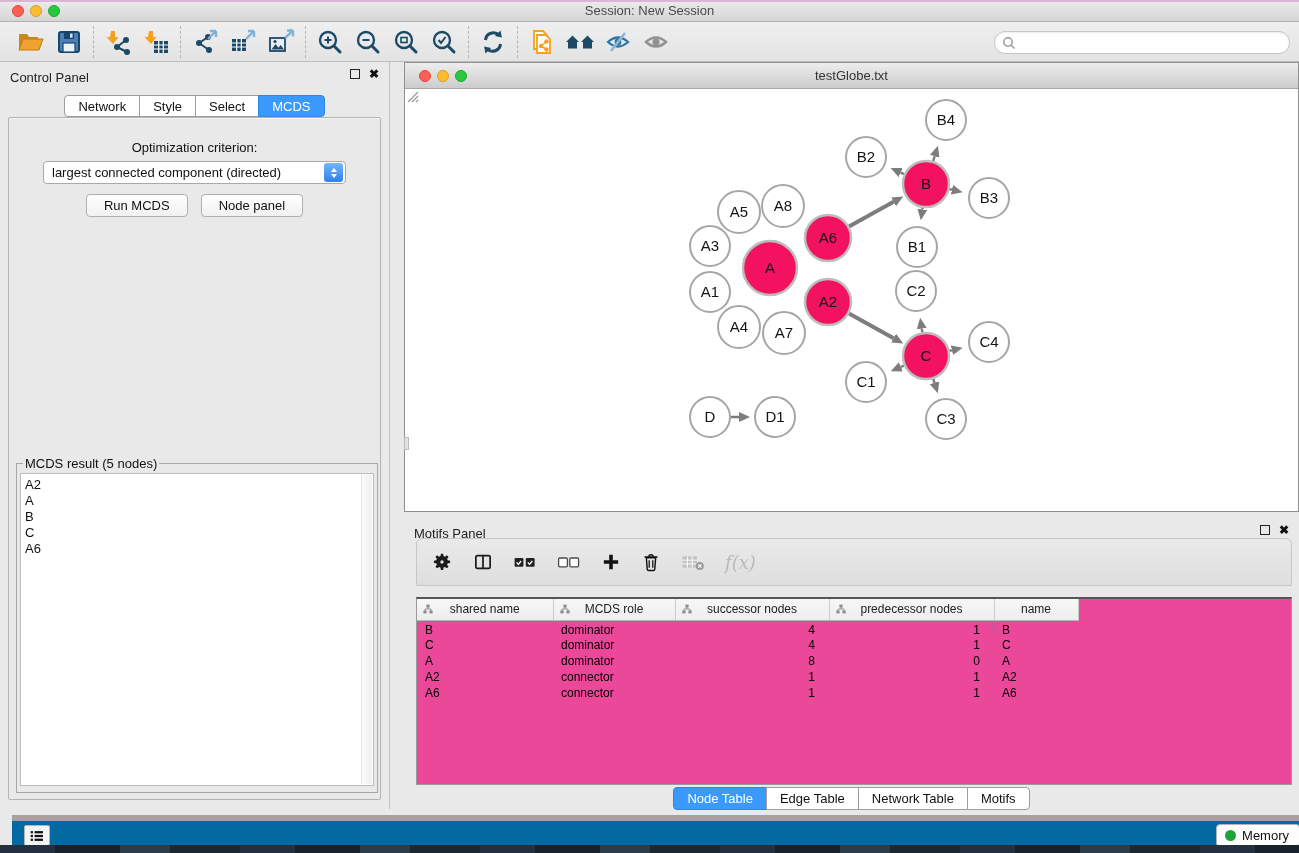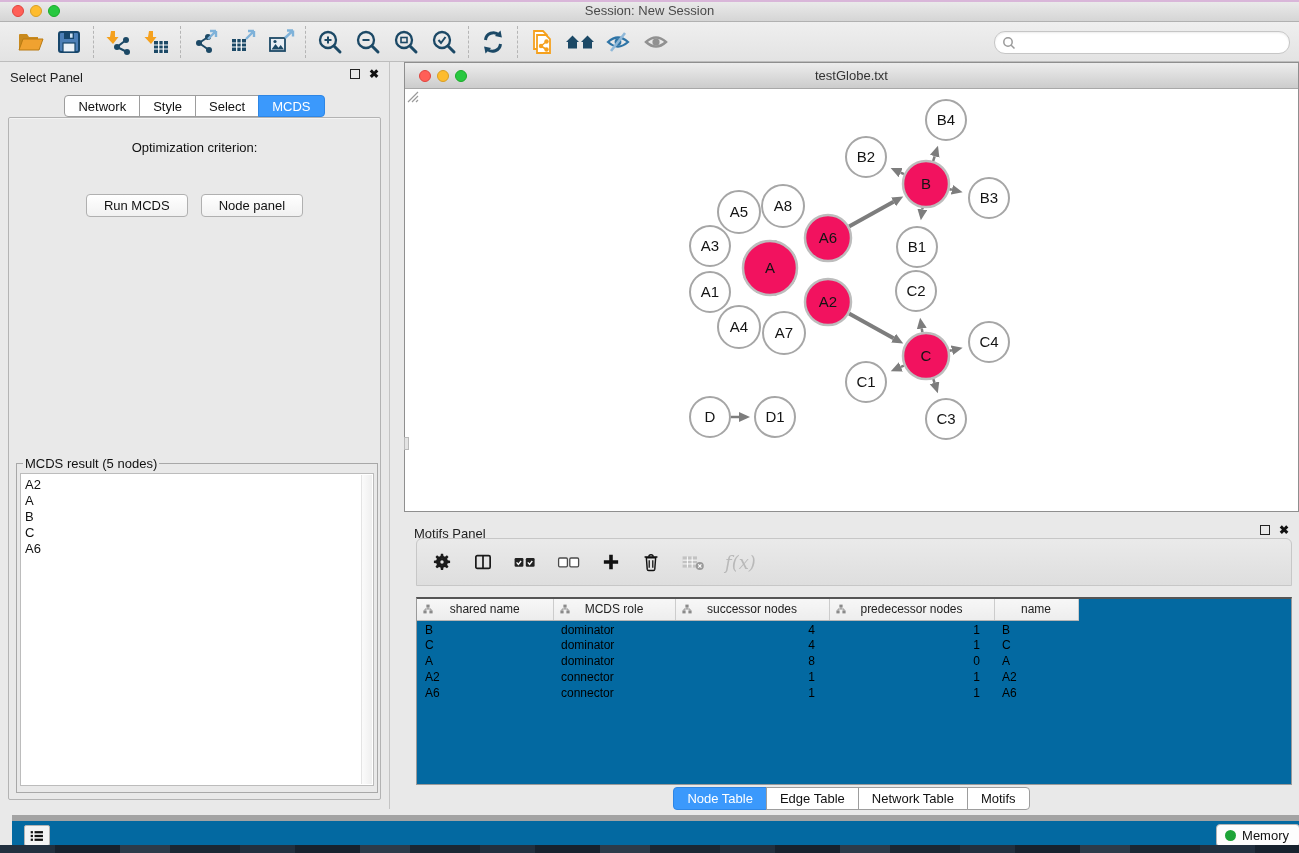--- a/index.html
+++ b/index.html
@@ -88,21 +88,21 @@
 
   
   .table-panel { position:absolute; left:404px; top:518px; width:895px; height:294px; background:#e9e9e9; }
   .tp-toolbar { position:absolute; left:12px; right:7px; top:20px; height:48px;
     background:linear-gradient(#eaeaea,#dedede); border:1px solid #c7c7c7; border-radius:6px 6px 0 0;
     display:flex; align-items:center; padding-left:14px; gap:20px; }
   .tp-ic { display:flex; align-items:center; justify-content:center; height:30px; }
   .fx { font-family:"DejaVu Serif", serif; font-style:italic; font-size:18px; color:#b9b9b9; }
 
   .tbl-wrap { position:absolute; left:12px; right:7px; top:79px; bottom:27px;
-    background:#0369a1; border:1px solid #9a9a9a; border-top:2px solid #555; overflow:hidden; }
+    background:#ec4899; border:1px solid #9a9a9a; border-top:2px solid #555; overflow:hidden; }
   table.node-table { border-collapse:collapse; table-layout:fixed; font-size:12px; }
   .node-table th { height:21px; background:linear-gradient(#f7f7f7,#ededed);
     border-right:1px solid #ccc; border-bottom:1px solid #b5b5b5;
     font-weight:normal; color:#222; position:relative; padding:0; font-size:12px; }
   .node-table th .hicon { position:absolute; left:6px; top:5px; }
   .node-table td { height:16px; padding:0 8px; color:#000; white-space:nowrap; overflow:hidden; }
   .node-table td.num { text-align:right; padding-right:14px; }
   .node-table tbody tr:first-child td { padding-top:2px; }
 
   #bottom-tabs { position:absolute; left:0; right:0; bottom:0; height:25px; justify-content:center; }
@@ -262,33 +262,40 @@
     <div class="searchbox">
       <svg width="14" height="14" viewBox="0 0 14 14">
         <circle cx="6" cy="6" r="4.2" fill="none" stroke="#9a9a9a" stroke-width="1.5"></circle>
         <path d="M9.2 9.2 L12.5 12.5" stroke="#9a9a9a" stroke-width="1.5"></path>
       </svg>
       <input type="text" placeholder="" style="">
     </div>
   </div>
 
   <div class="control-panel">
-    <div class="panel-title">Select Panel</div>
+    <div class="panel-title">Control Panel</div>
     <div class="panel-icons">
       <span class="ic-float"></span>
       <span class="ic-close">✖</span>
     </div>
     <div class="tabs" id="cp-tabs">
         <span class="tab">Network</span>
         <span class="tab">Style</span>
         <span class="tab">Select</span>
         <span class="tab active">MCDS</span>
       </div>
     <div class="cp-box">
       <div class="crit-label">Optimization criterion:</div>
+      <div class="dropdown">
+        <span class="dd-text">largest connected component (directed)</span>
+        <span class="dd-stepper">
+            <span class="dd-up"></span>
+            <span class="dd-down"></span>
+          </span>
+      </div>
       <div class="btn-row">
         <div class="push-btn">Run MCDS</div>
         <div class="push-btn">Node panel</div>
       </div>
       <fieldset class="result-fs">
         <legend>MCDS result (5 nodes)</legend>
         <div class="result-list" id="result-list">
           <div class="vtrack"></div>
         <div>A2</div>
             <div>A</div>

